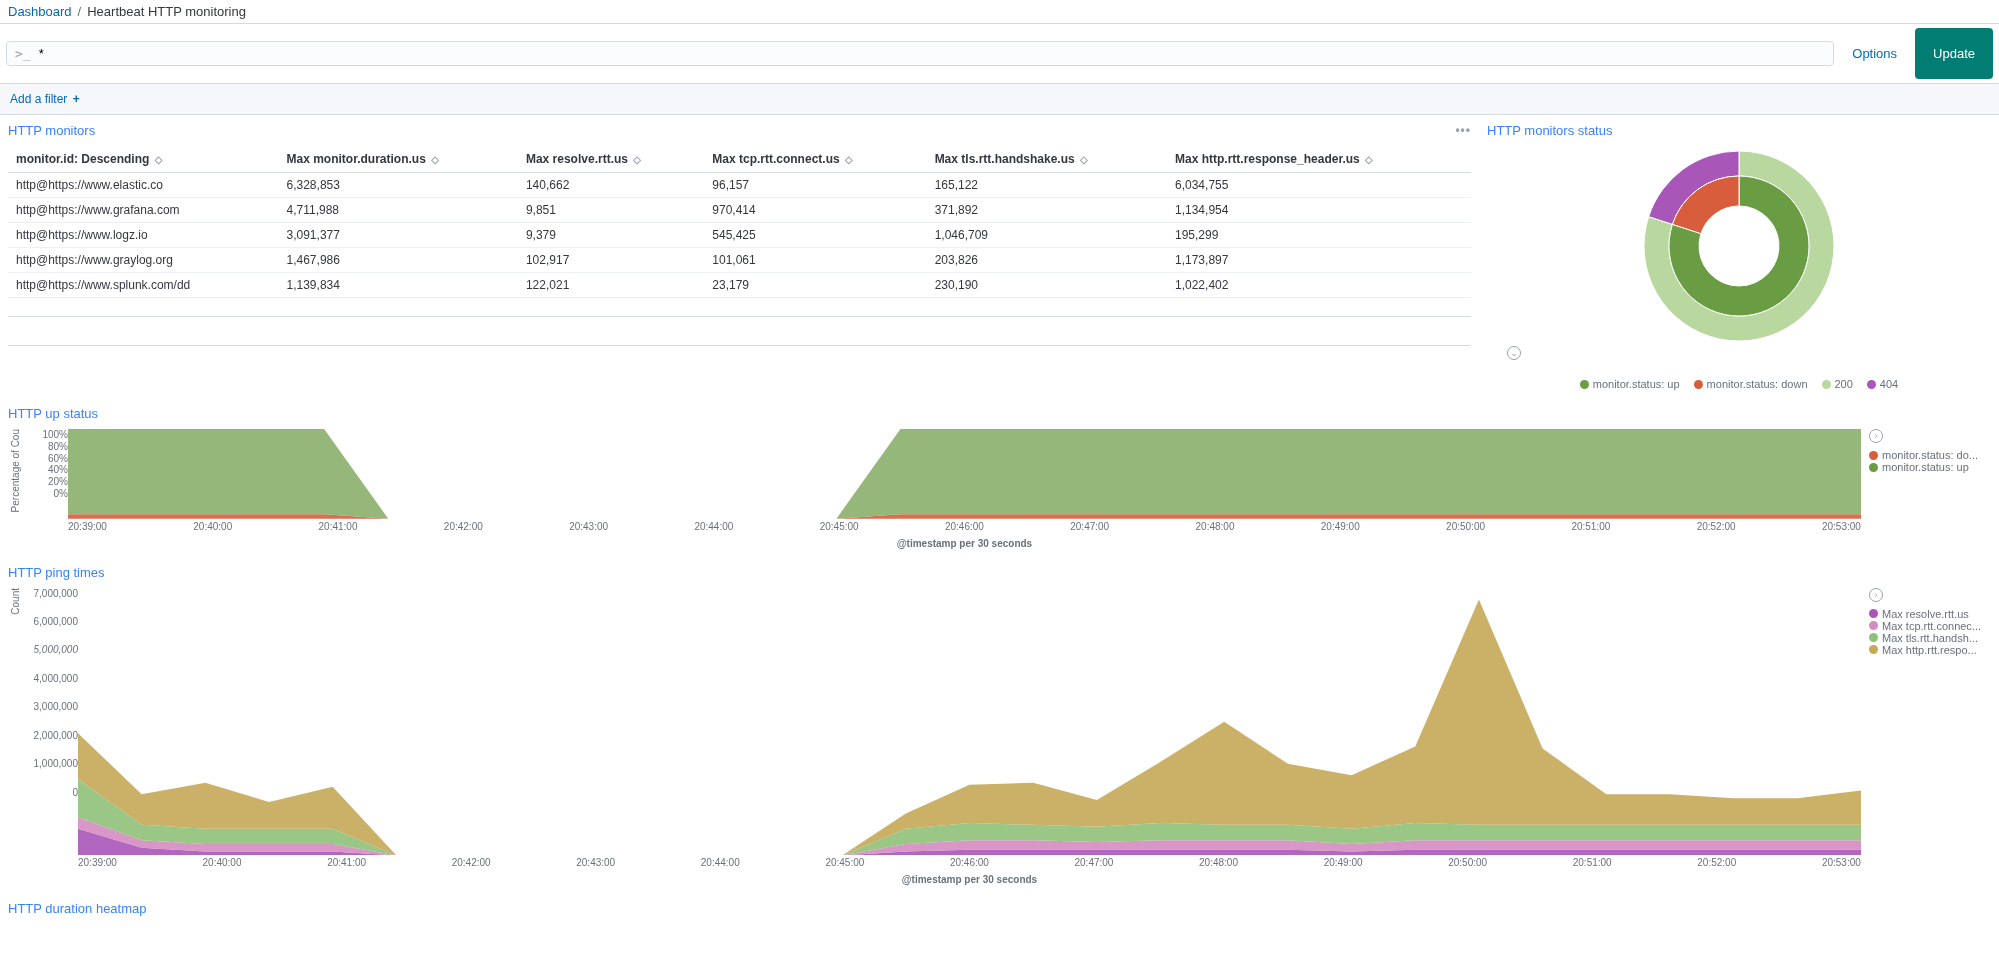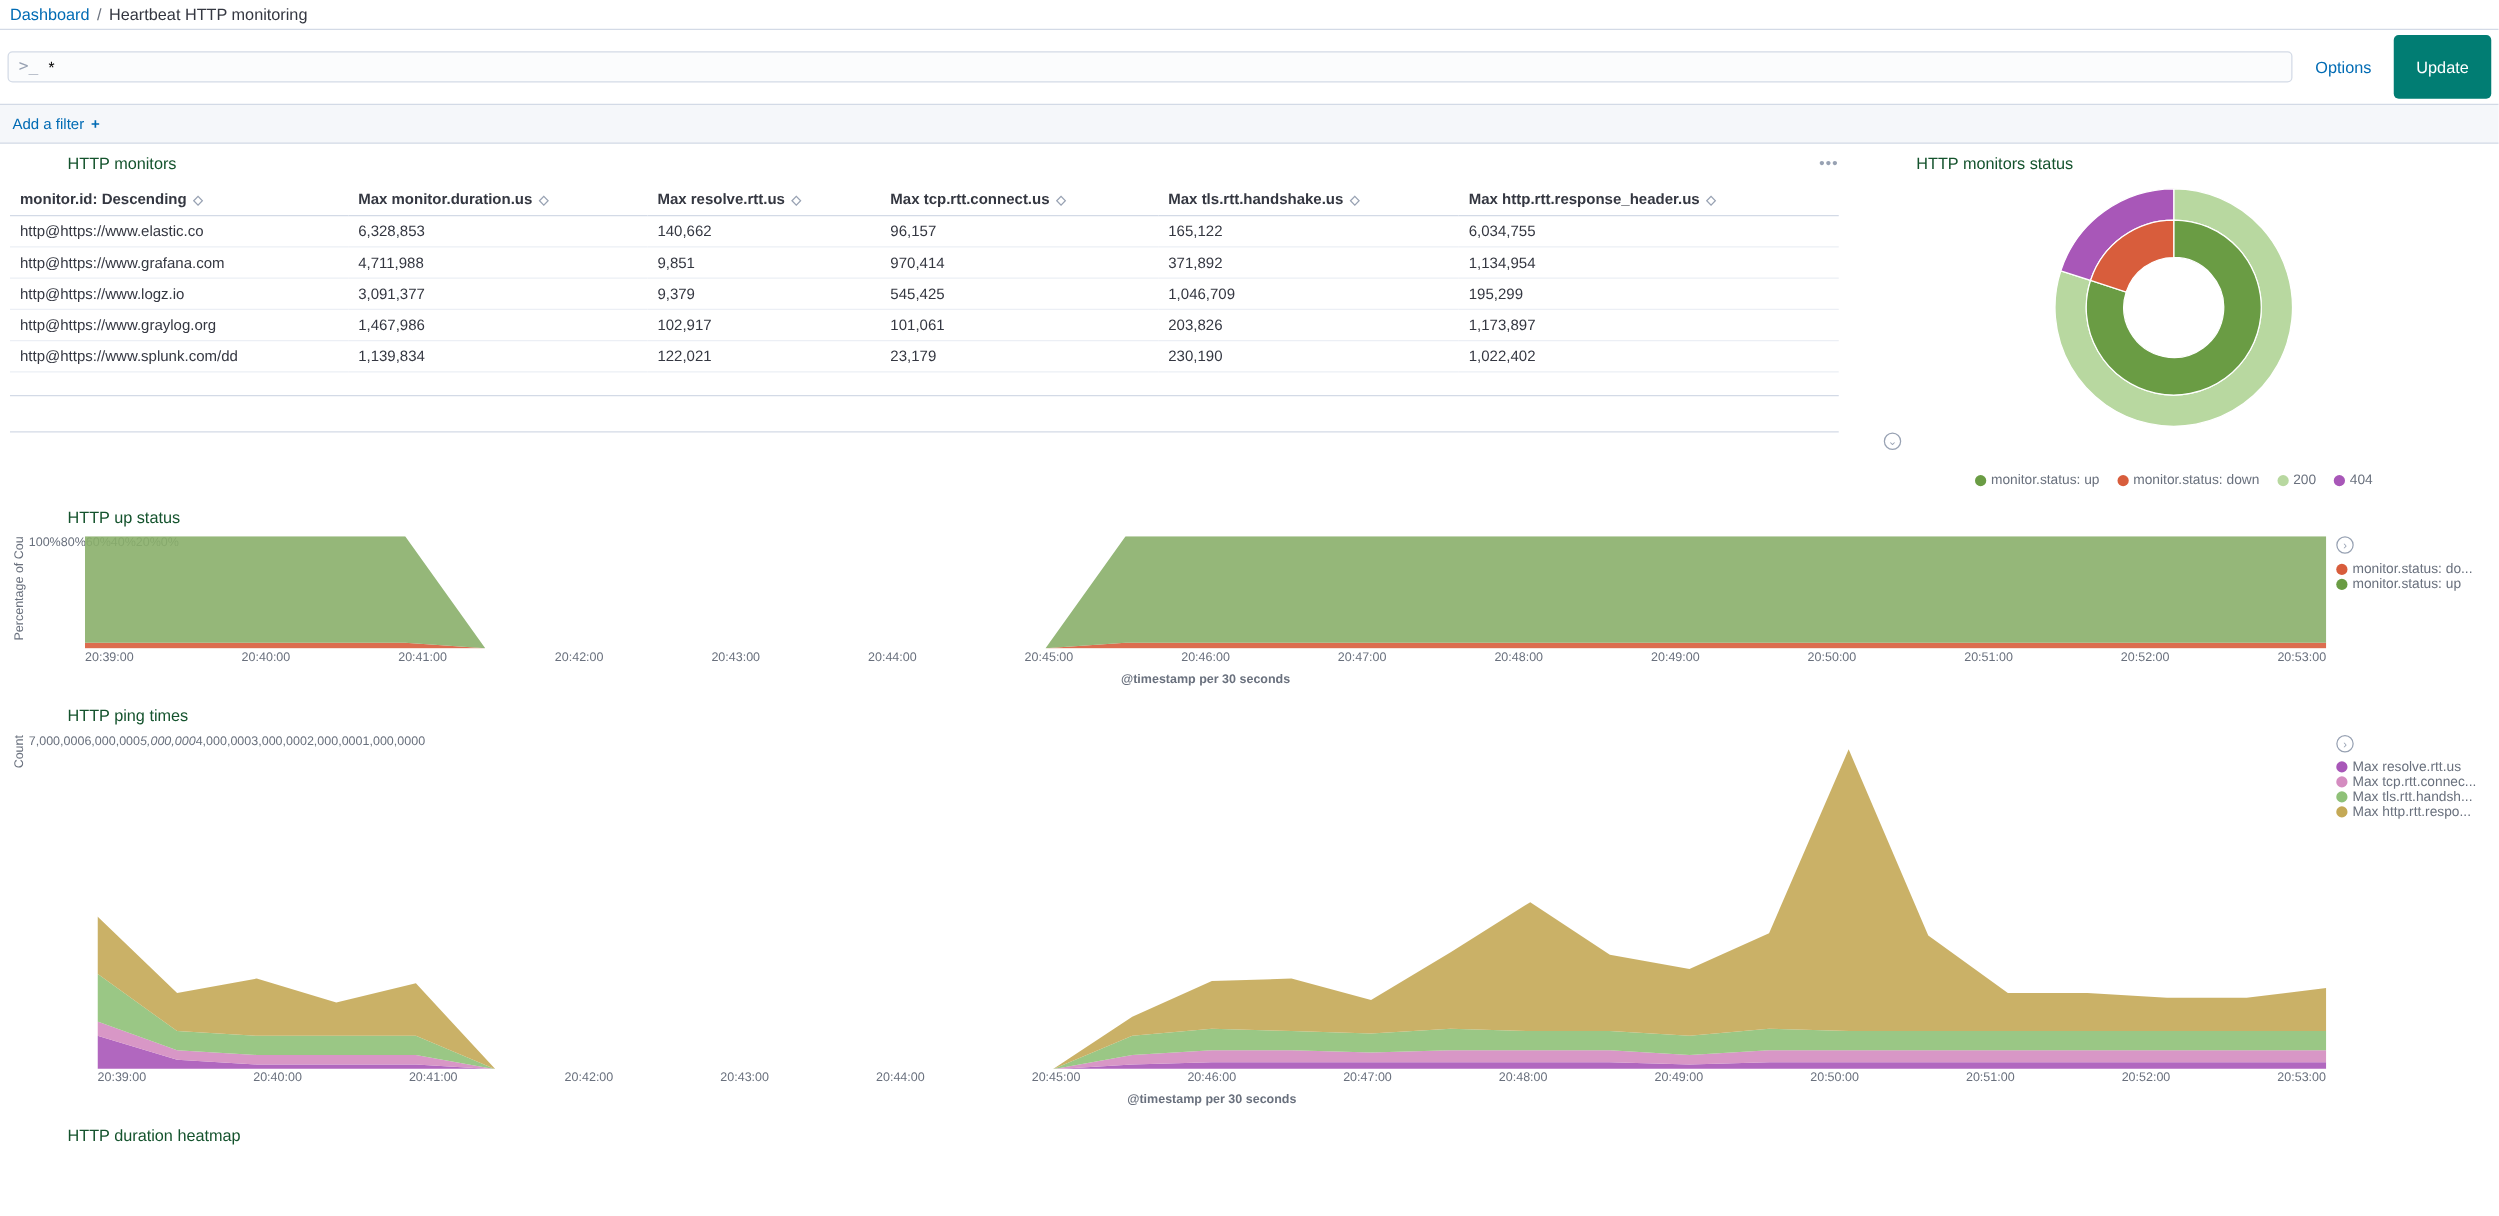--- a/index.html
+++ b/index.html
@@ -16,21 +16,21 @@
 .query-prompt { font-family: monospace; color: #98a2b3; margin-right: 8px; font-size: 13px; }
 .query-input { flex: 1; border: none; outline: none; font-size: 13px; background: transparent; }
 .options-link { color: #006bb4; cursor: pointer; font-size: 13px; padding: 0 10px; }
 .update-btn { background: #017d73; color: #fff; border: none; border-radius: 4px; padding: 18px 18px; font-size: 13px; cursor: pointer; }
 .filter-bar { padding: 8px 10px; background: #f5f7fa; border-bottom: 1px solid #d3dae6; }
 .add-filter { color: #006bb4; cursor: pointer; font-size: 12px; }
 .add-filter .plus { font-weight: bold; margin-left: 2px; }
 .dashboard-body { padding: 0; }
 .panel-row { display: flex; }
 .panel { padding: 8px; }
-.panel-title { font-size: 13px; color: #14532d; margin-bottom: 8px; margin-left: 46px; }
+.panel-title { font-size: 13px; color: #3b82f6; margin-bottom: 8px; }
 .table-panel { flex: 1; position: relative; }
 .panel-menu { position: absolute; top: 8px; right: 8px; color: #98a2b3; cursor: pointer; letter-spacing: 1px; font-weight: bold; }
 table.data-table { width: 100%; border-collapse: collapse; font-size: 12px; }
 table.data-table th { text-align: left; font-weight: bold; padding: 6px 8px; border-bottom: 1px solid #d3dae6; white-space: nowrap; }
 table.data-table th .sort { color: #98a2b3; margin-left: 2px; font-size: 10px; }
 table.data-table td { padding: 5px 8px; border-bottom: 1px solid #eceff5; }
 .table-footer-line { border-bottom: 1px solid #d3dae6; margin-top: 18px; height: 1px; }
 .donut-panel { width: 520px; }
 .donut-wrap { display: flex; flex-direction: column; align-items: center; }
 .donut-legend { margin-top: 12px; font-size: 11px; color: #69707d; display: flex; flex-wrap: wrap; gap: 4px 14px; justify-content: center; }
@@ -39,21 +39,21 @@
 .expand-circle { width: 14px; height: 14px; border: 1px solid #98a2b3; border-radius: 50%; display: flex; align-items: center; justify-content: center; font-size: 9px; color: #98a2b3; margin-bottom: 6px; align-self: flex-start; margin-left: 20px; }
 .area-panel { width: 100%; padding: 8px; }
 .chart-row { display: flex; align-items: flex-start; }
 .chart-ylabel { writing-mode: vertical-rl; transform: rotate(180deg); font-size: 10px; color: #69707d; text-align: center; padding: 0 2px; }
 .chart-area { flex: 1; position: relative; }
 .chart-svg { width: 100%; display: block; }
 .chart-side-legend { width: 130px; font-size: 11px; color: #69707d; padding-left: 8px; }
 .chart-side-legend .expand-circle { margin-left: 0; }
 .chart-xlabel { text-align: center; font-size: 10px; font-weight: bold; color: #69707d; margin-top: 4px; }
 .x-ticks { display: flex; justify-content: space-between; font-size: 10px; color: #69707d; padding: 2px 0; }
-.y-ticks { position: absolute; left: 0; top: 0; height: 100%; display: flex; flex-direction: row; justify-content: space-between; font-size: 10px; color: #69707d; }
+.y-ticks { position: absolute; left: 0; top: 0; height: 100%; display: flex; flex-direction: column; justify-content: space-between; font-size: 10px; color: #69707d; }
 .truncate { white-space: nowrap; overflow: hidden; text-overflow: ellipsis; max-width: 120px; display: inline-block; }
 </style>
 </head>
 <body>
 
 <div class="top-bar">
   <div class="breadcrumb">
     <a href="#">Dashboard</a>
     <span class="sep">/</span>
     <span>Heartbeat HTTP monitoring</span>

